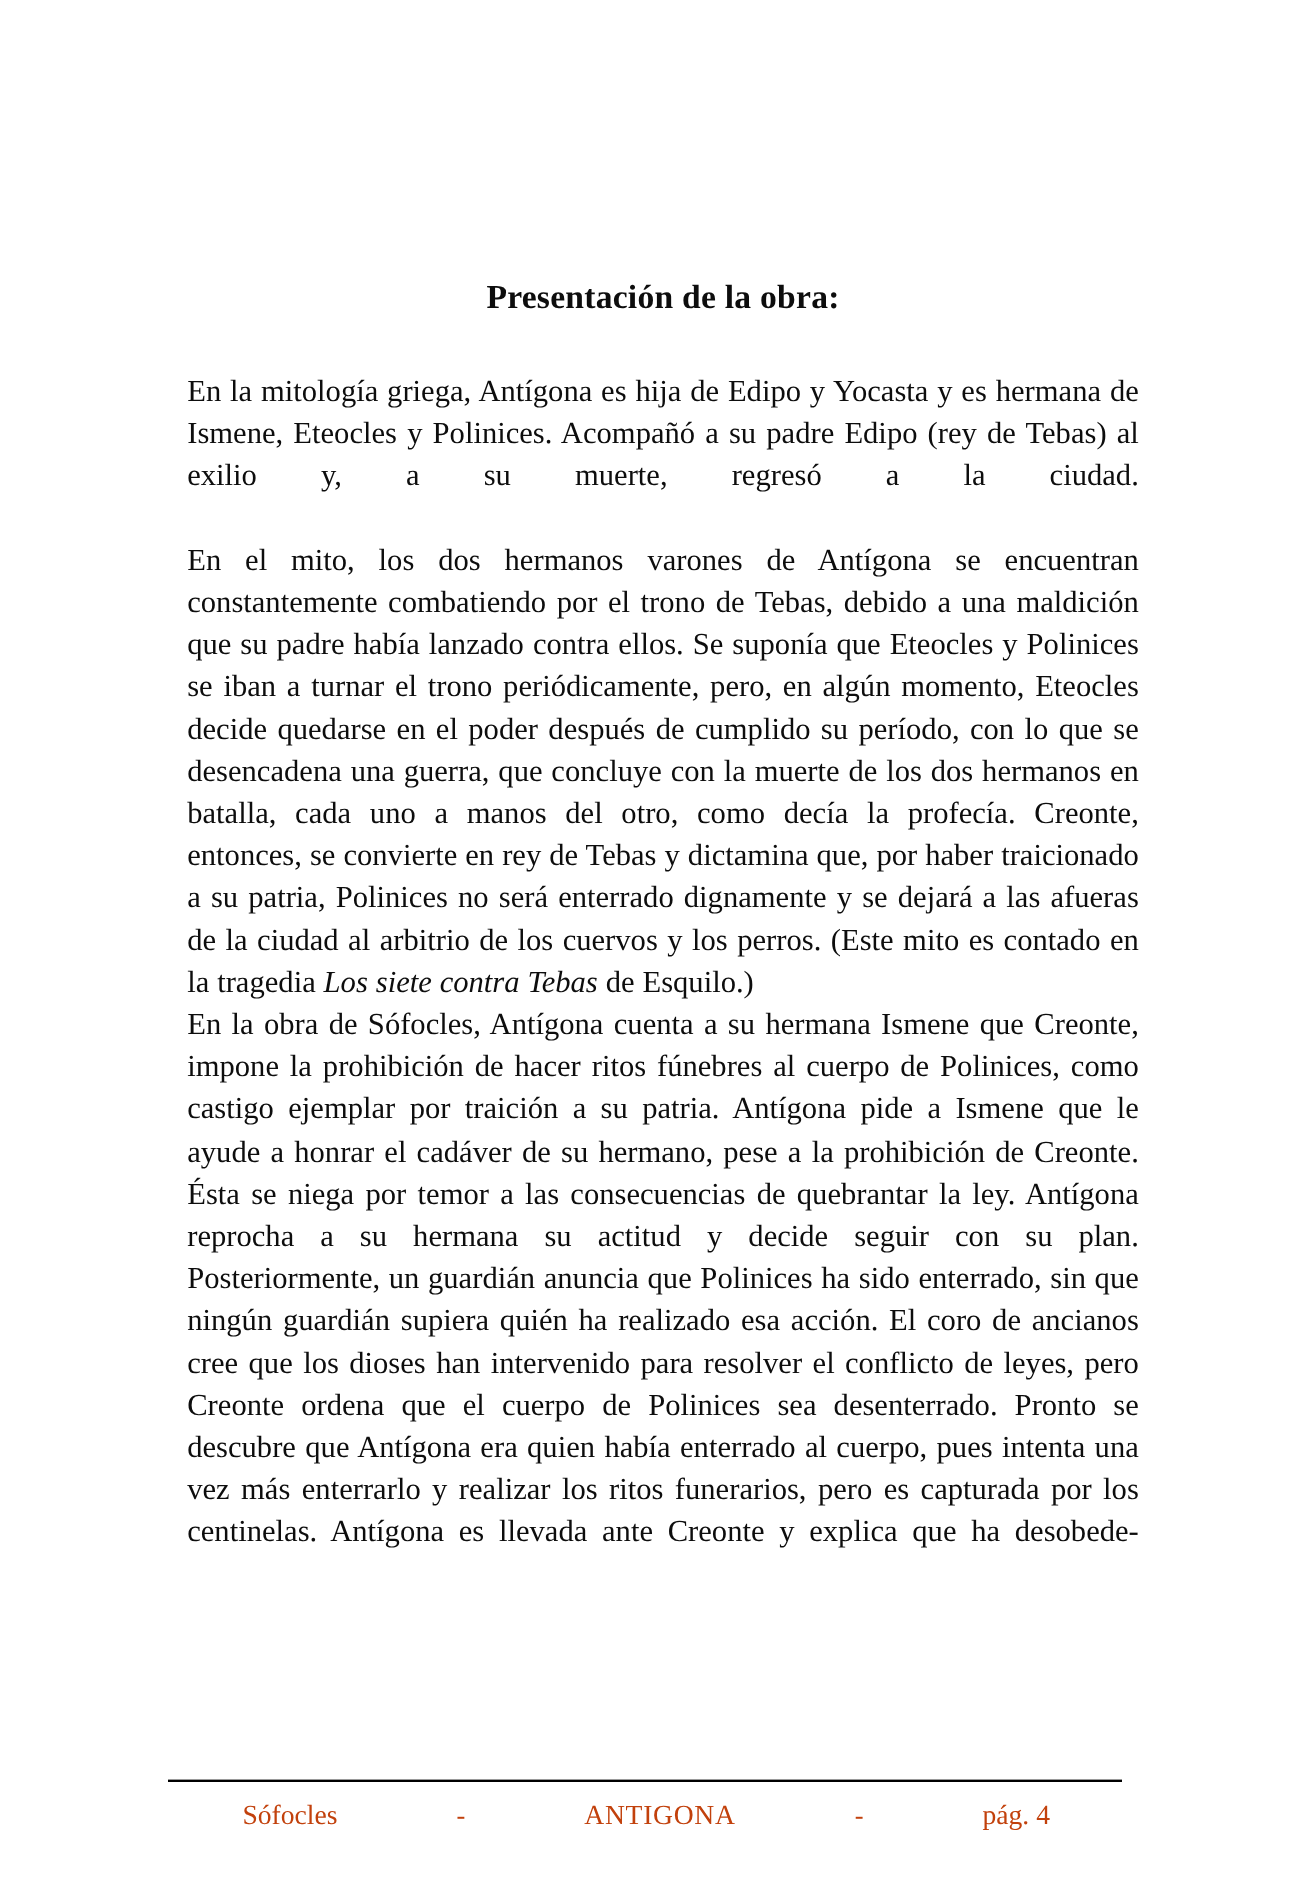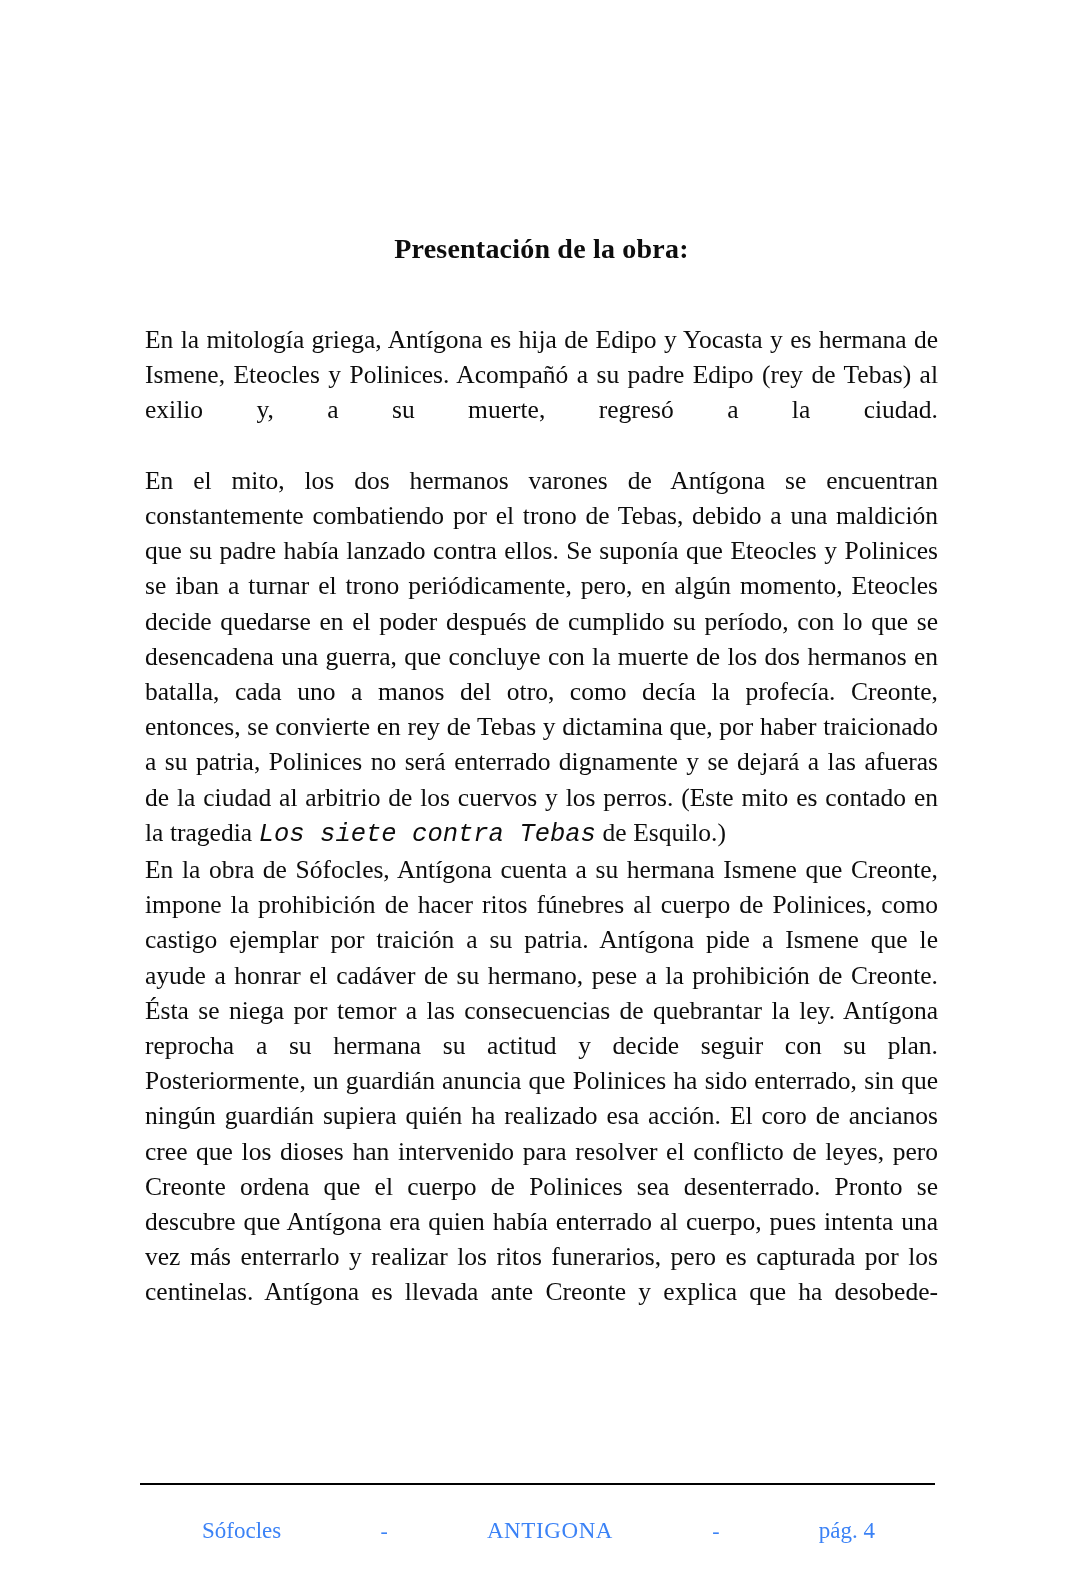--- a/index.html
+++ b/index.html
@@ -20,57 +20,56 @@
     position: absolute;
     left: 0;
     top: 0;
     width: 1080px;
     height: 1583px;
     background: #ffffff;
   }
 
   .content {
     position: absolute;
-    left: 145px;
+    left: 156px;
     top: 232px;
     width: 793px;
   }
 
   .doc-title {
     font-size: 28px;
     font-weight: bold;
     text-align: center;
     letter-spacing: 0.2px;
     margin: 0;
     padding: 0;
     line-height: 34px;
   }
 
   .body-block {
-    margin-top: 56px;
+    margin-top: 42px;
   }
 
   .para {
     font-size: 25.5px;
     line-height: 35.2px;
     text-align: justify;
     text-justify: inter-word;
     margin: 0;
     padding: 0;
     hyphens: manual;
     word-spacing: 0.2px;
   }
 
   .para + .para {
     margin-top: 0;
   }
 
   .para i, .para em {
     font-style: italic;
-    font-family: Liberation Mono, monospace;
   }
 
   
   .para.justify-last::after {
     content: "";
     display: inline-block;
     width: 100%;
   }
 
   .footer {
@@ -83,22 +82,22 @@
   .footer-rule {
     width: 795px;
     height: 0;
     border-top: 2px solid #000000;
   }
 
   .footer-row {
     display: flex;
     align-items: flex-start;
     justify-content: space-between;
-    padding: 32px 60px 0 62px;
-    color: #3b82f6;
+    padding: 14px 60px 0 62px;
+    color: #c2410c;
     font-size: 23px;
     line-height: 28px;
   }
 
   .footer-author {
     white-space: nowrap;
   }
 
   .footer-sep {
     white-space: nowrap;

